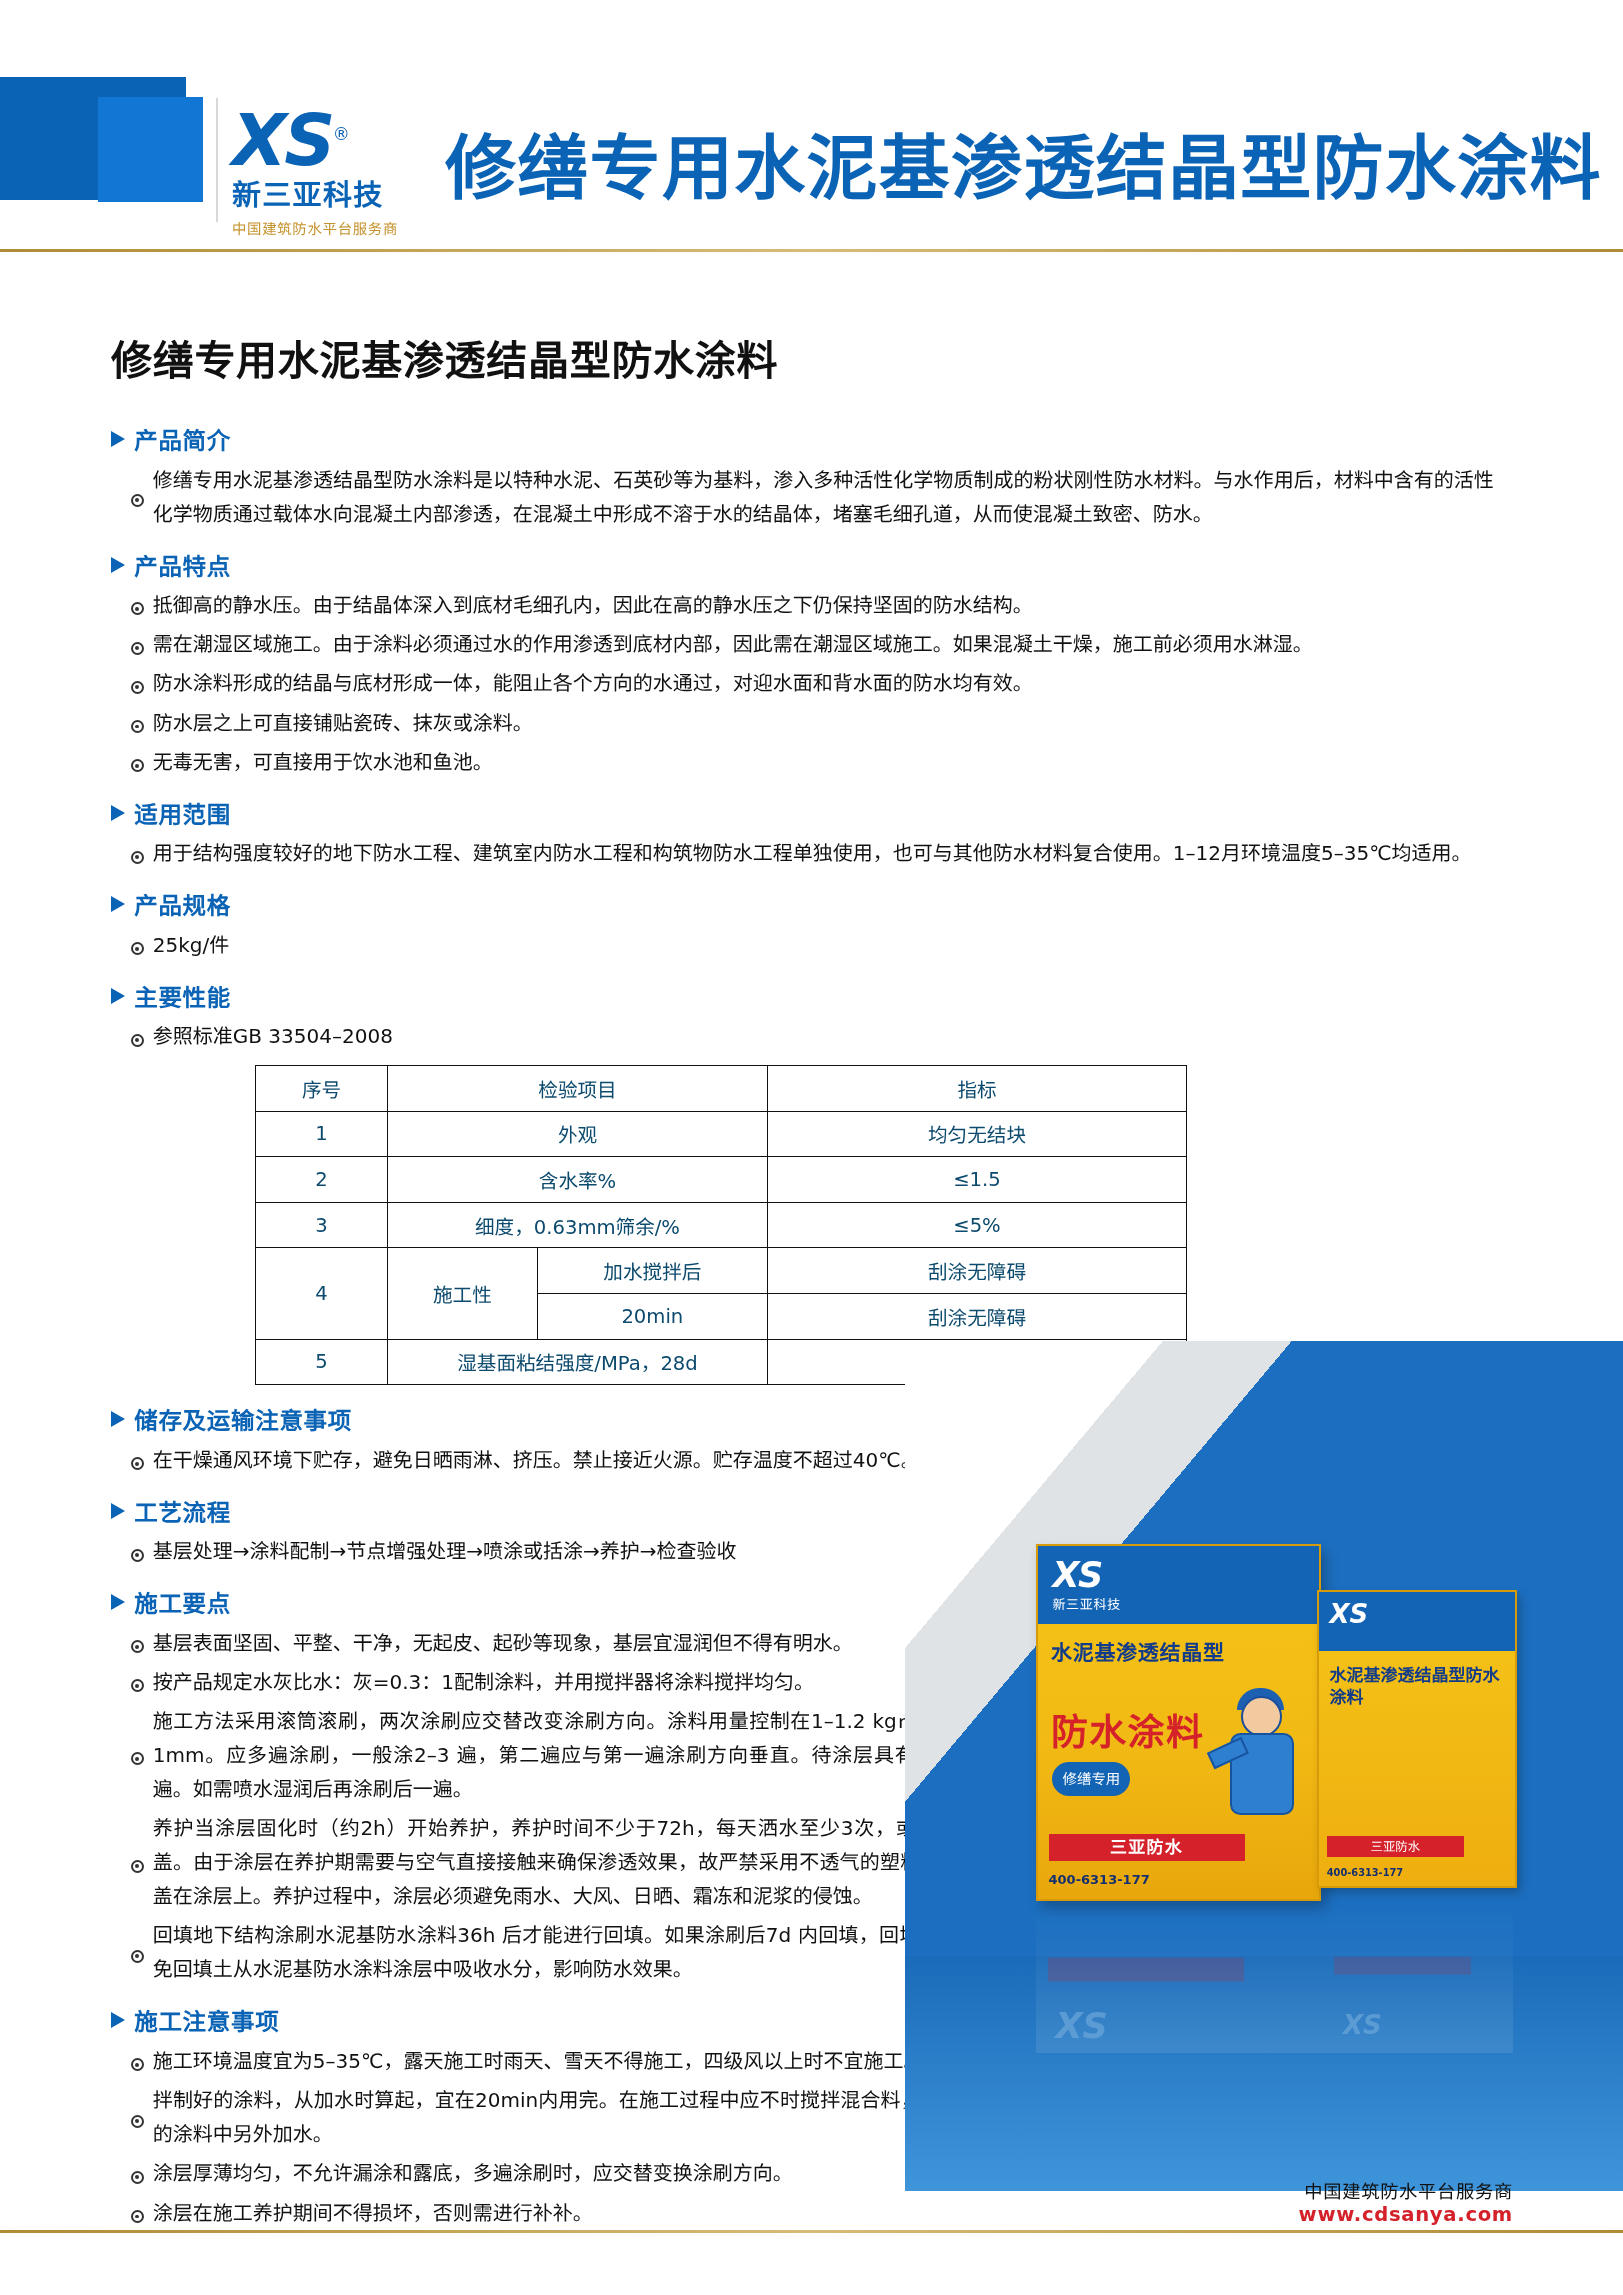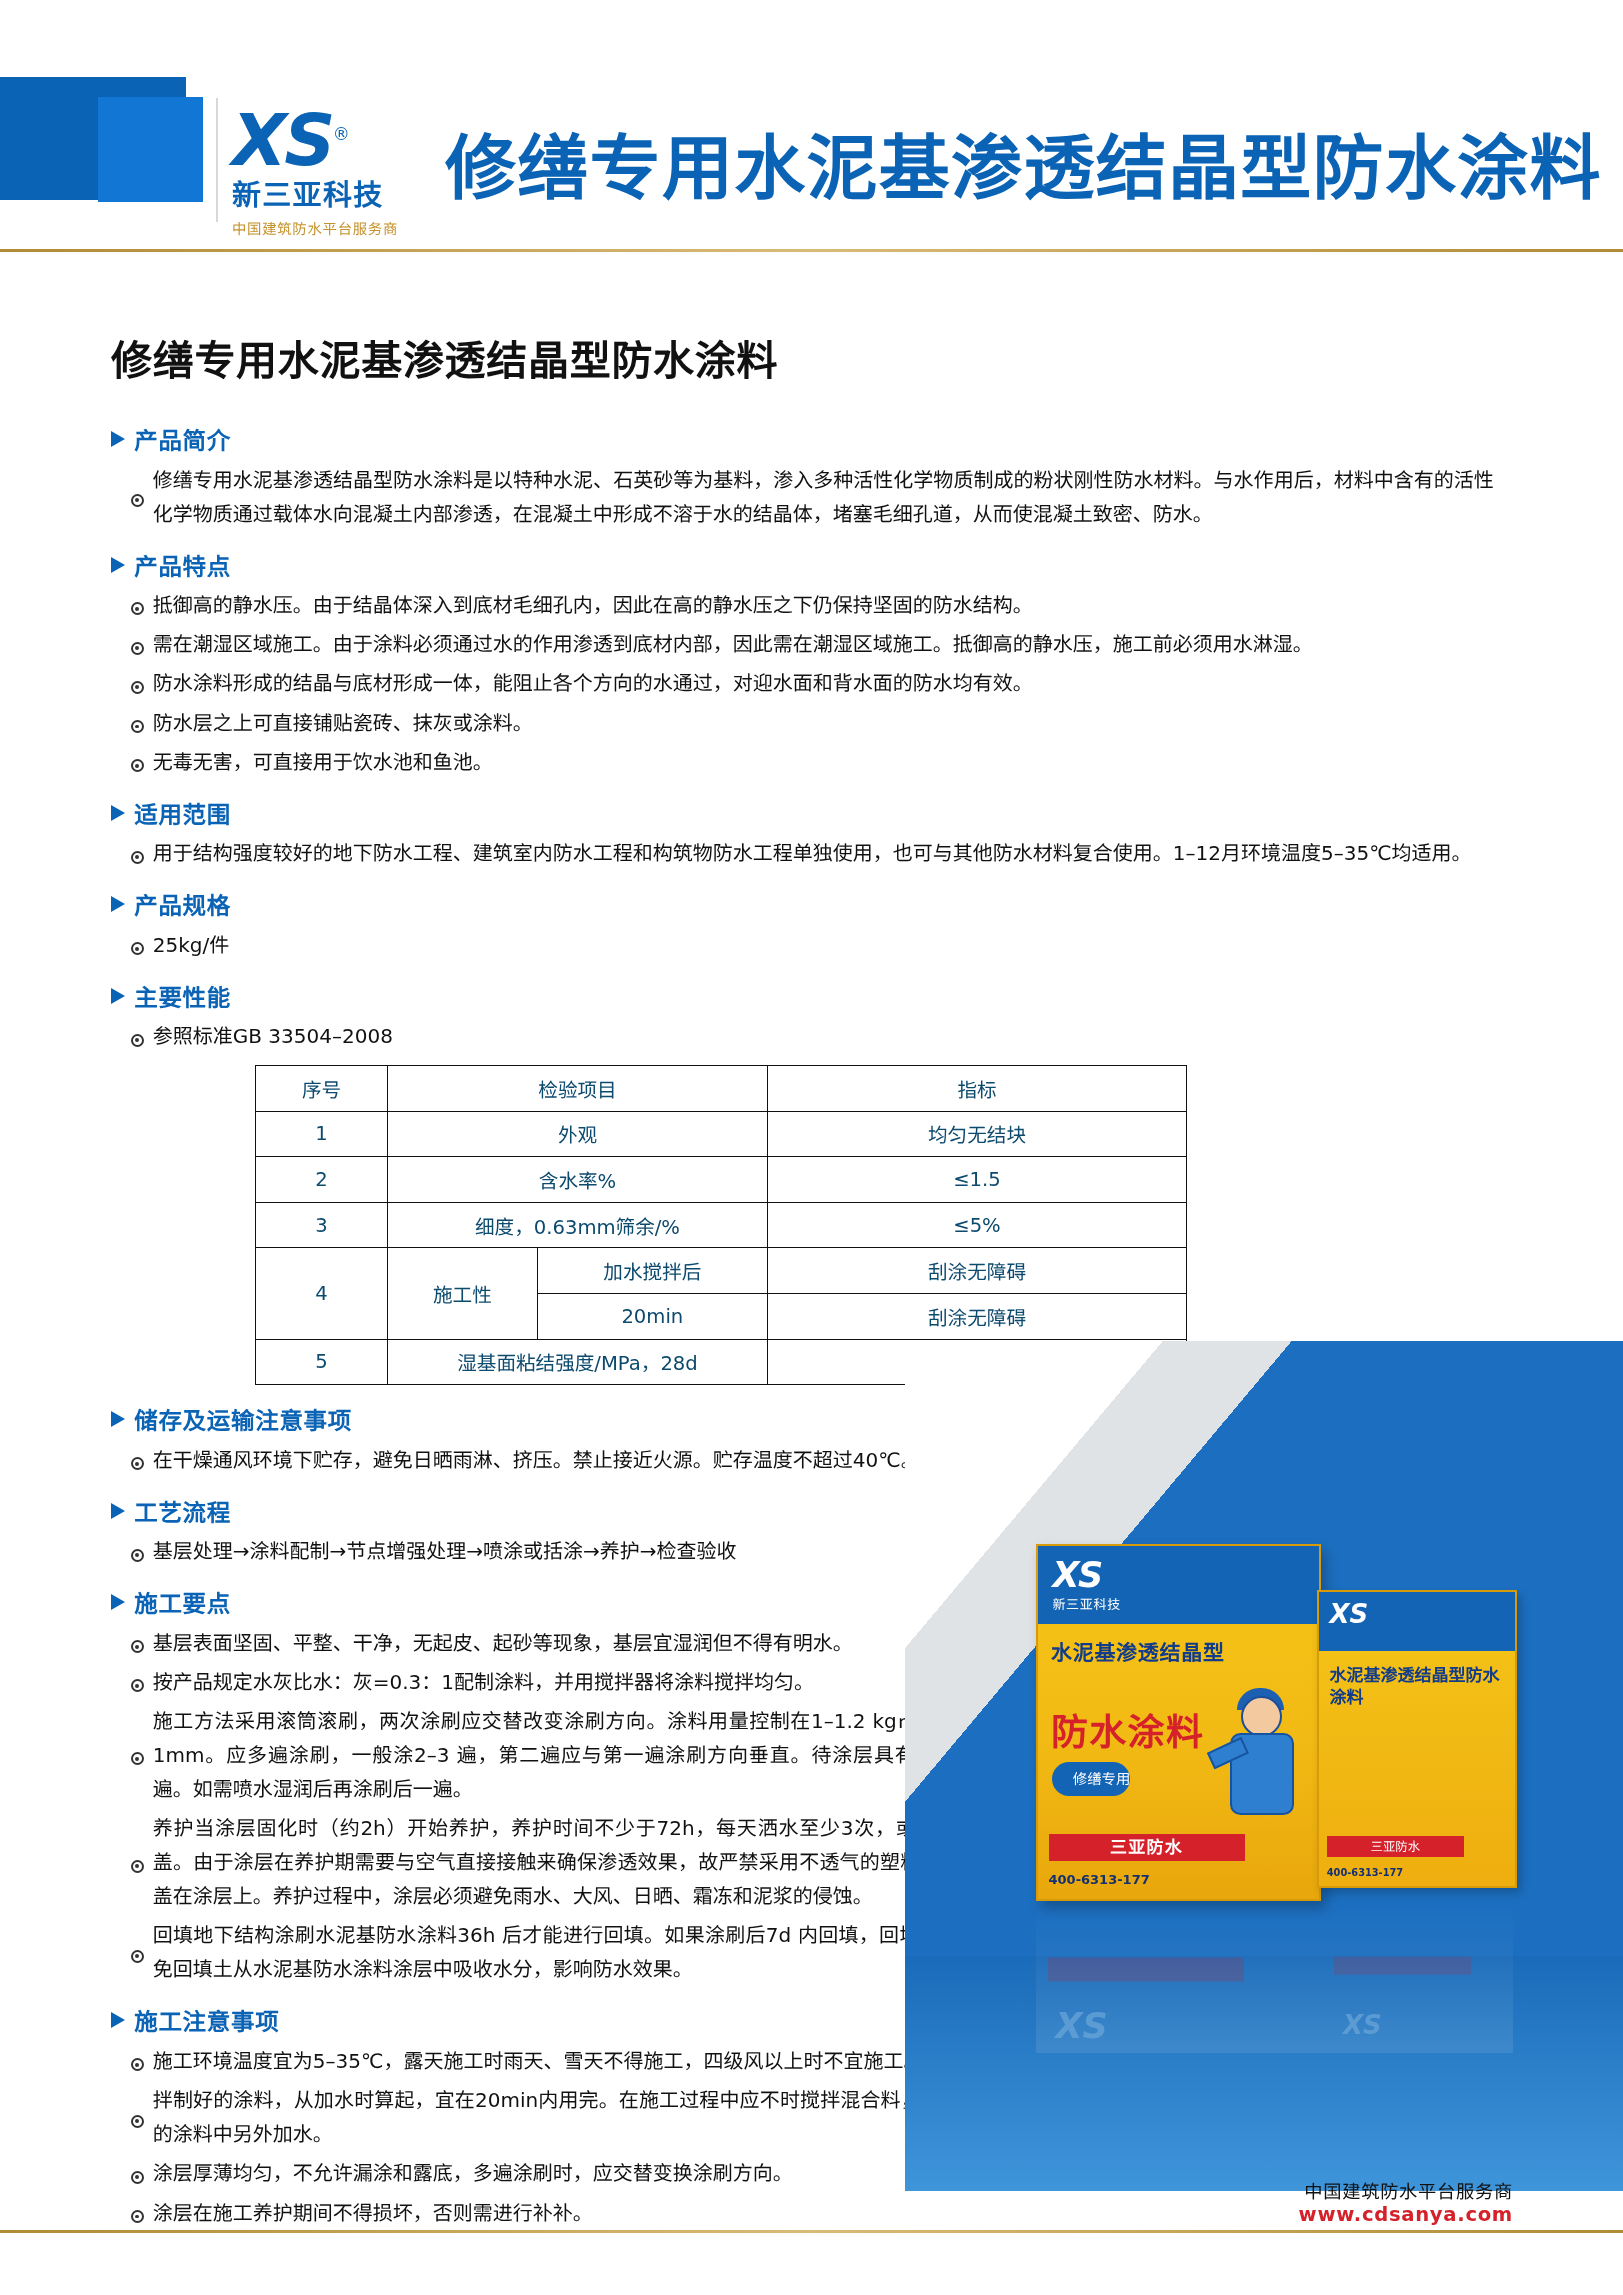--- a/index.html
+++ b/index.html
@@ -138,21 +138,21 @@
   .box-main .bx-t1{
     position:absolute;left:13px;top:92px;font-size:21px;font-weight:bold;color:#123c8a;
     letter-spacing:0.7px;line-height:31px;
   }
   .box-main .bx-t2{
     position:absolute;left:13px;top:156px;font-size:37px;font-weight:bold;color:#d4212a;
     letter-spacing:1.3px;
   }
   .box-main .bx-badge{
     position:absolute;left:14.4px;top:216px;width:78px;height:34px;border-radius:17px;
-    background:#1364b4;color:#fff;font-size:14.4px;line-height:34px;text-align:right;
+    background:#1364b4;color:#fff;font-size:14.4px;line-height:34px;text-align:center;
   }
   .box-main .bx-red{
     position:absolute;left:10.5px;bottom:38px;width:196px;height:27.5px;
     background:#d4212a;color:#fff;font-size:17px;font-weight:bold;
     line-height:27.5px;text-align:center;letter-spacing:1.3px;
   }
   .box-main .bx-tel{
     position:absolute;left:10.5px;bottom:11.8px;font-size:13px;color:#15306e;font-weight:bold;
   }
   .worker{
@@ -229,21 +229,21 @@
   <div class="sec-head">
     <div class="tri"></div>
     <div class="sec-label">产品特点</div>
   </div>
   <div class="item">
       <div class="bullet"></div>
       <div class="item-text">抵御高的静水压。由于结晶体深入到底材毛细孔内，因此在高的静水压之下仍保持坚固的防水结构。</div>
     </div>
   <div class="item">
       <div class="bullet"></div>
-      <div class="item-text">需在潮湿区域施工。由于涂料必须通过水的作用渗透到底材内部，因此需在潮湿区域施工。抵御高的静水压，施工前必须用水淋湿。</div>
+      <div class="item-text">需在潮湿区域施工。由于涂料必须通过水的作用渗透到底材内部，因此需在潮湿区域施工。如果混凝土干燥，施工前必须用水淋湿。</div>
     </div>
   <div class="item">
       <div class="bullet"></div>
       <div class="item-text">防水涂料形成的结晶与底材形成一体，能阻止各个方向的水通过，对迎水面和背水面的防水均有效。</div>
     </div>
   <div class="item">
       <div class="bullet"></div>
       <div class="item-text">防水层之上可直接铺贴瓷砖、抹灰或涂料。</div>
     </div>
   <div class="item">

